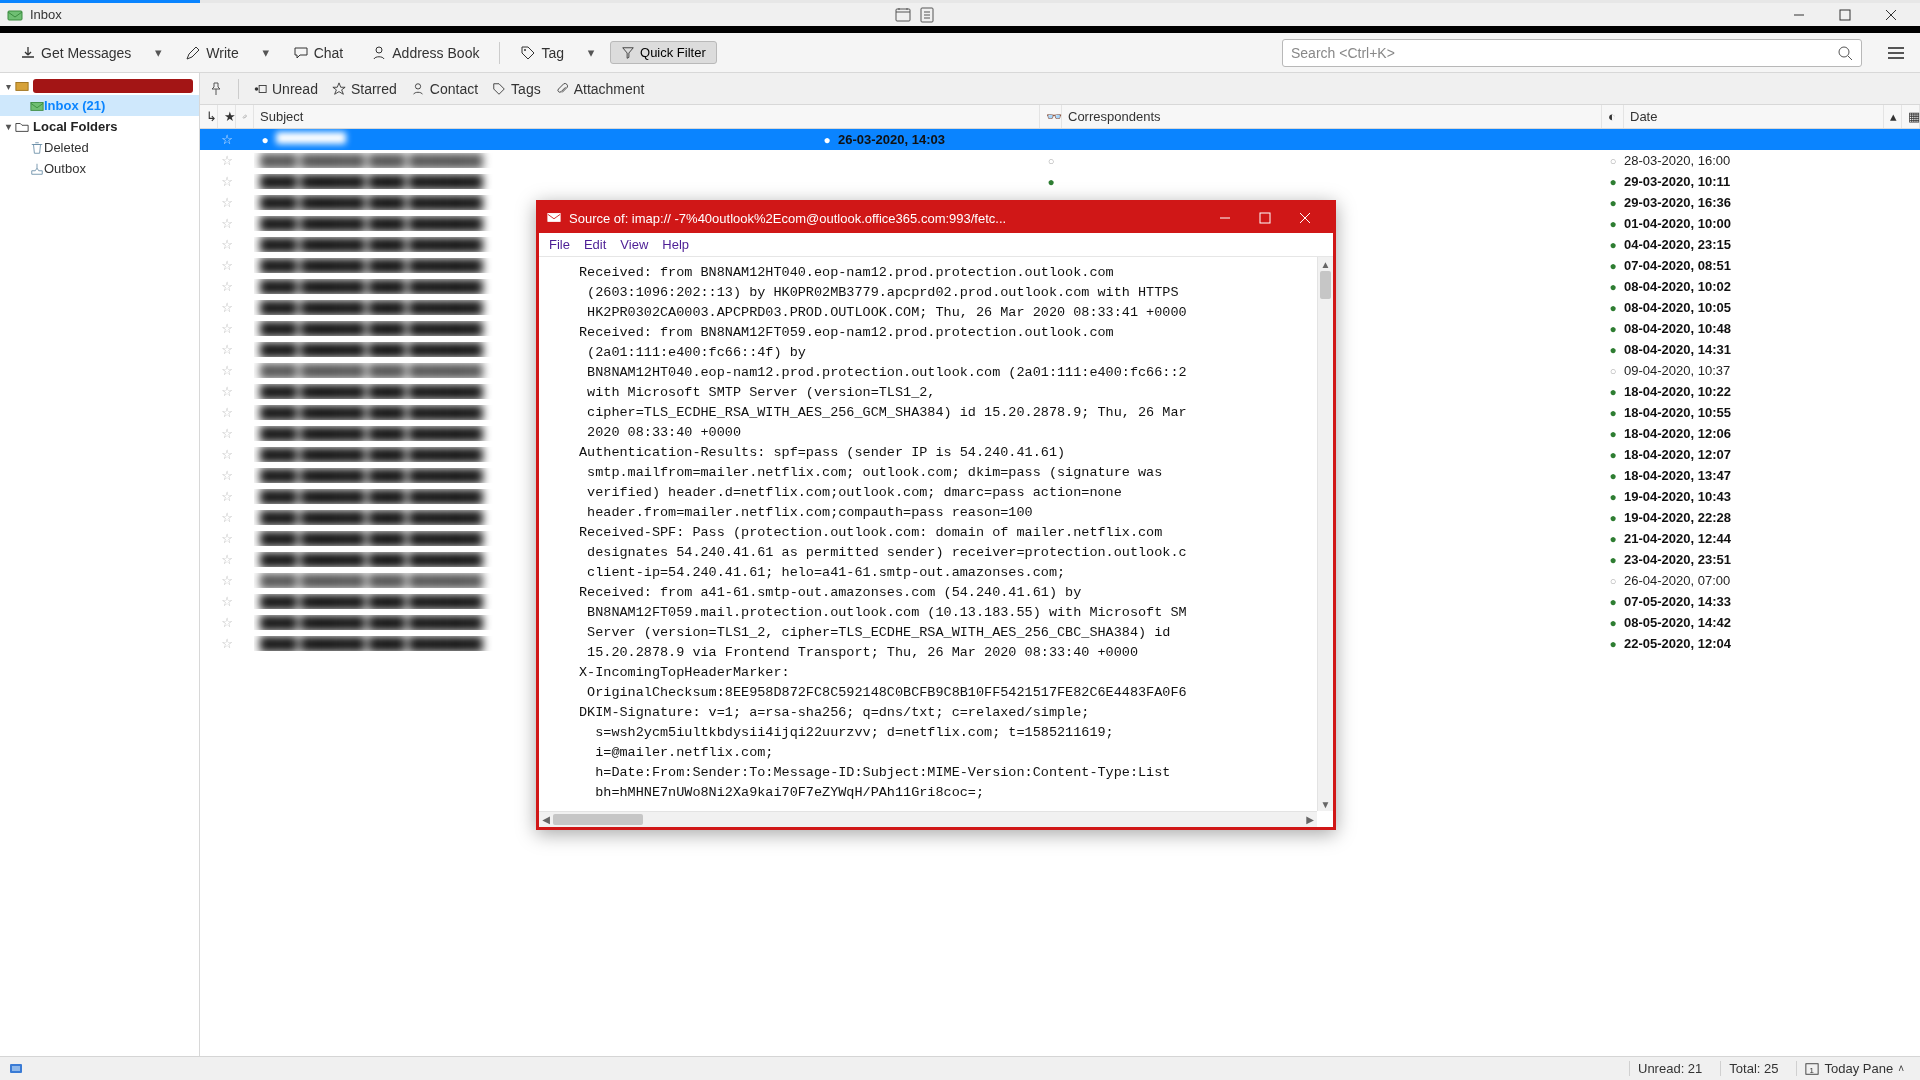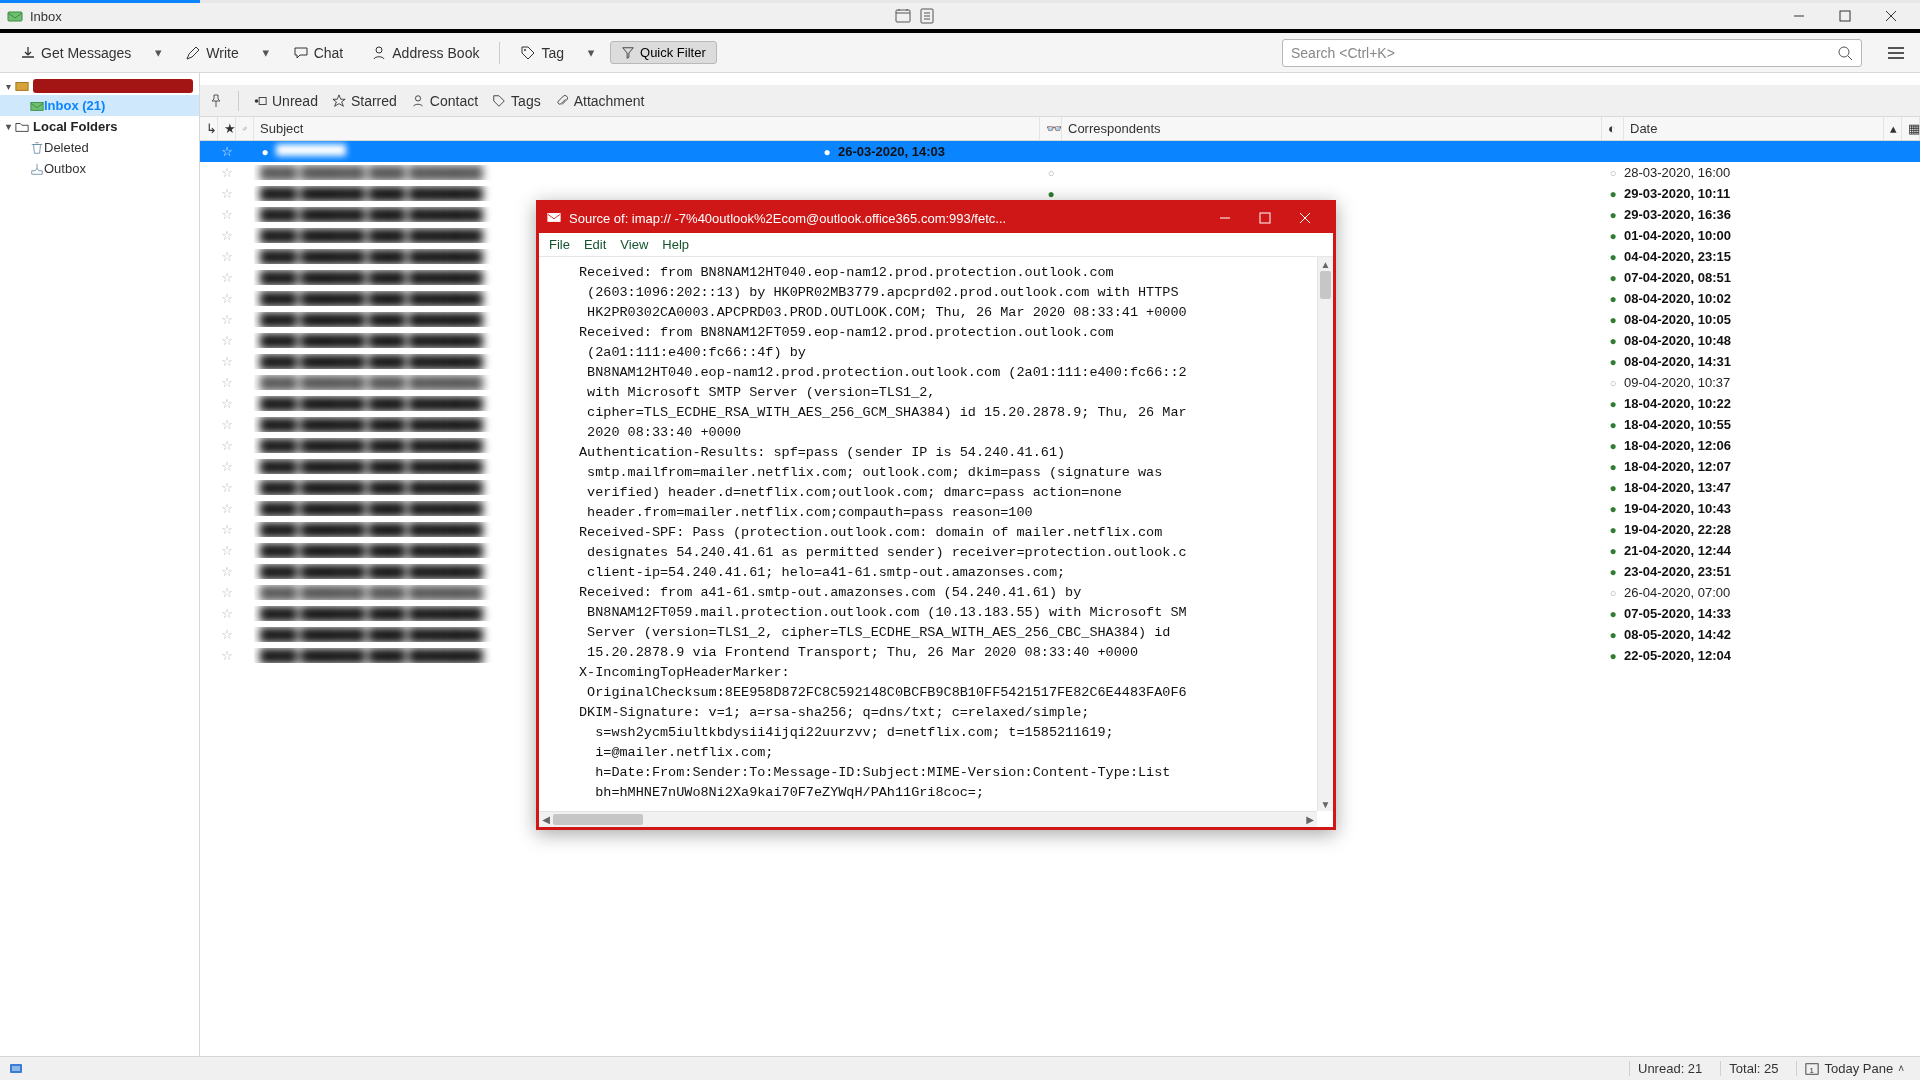--- a/index.html
+++ b/index.html
@@ -1,19 +1,19 @@
 <!DOCTYPE html>
 <html><head>
 <meta charset="utf-8">
 <style>
 * { margin: 0; padding: 0; box-sizing: border-box; font-family: "Segoe UI", Tahoma, sans-serif; }
 body { width: 1920px; height: 1080px; background: #fff; overflow: hidden; position: relative; font-size: 13px; }
 
 
-.titlebar { height: 30px; background: #f0f0f0; display: flex; align-items: center; padding: 0 6px; border-bottom: 4px solid #000000; }
+.titlebar { height: 30px; background: #f0f0f0; display: flex; align-items: center; padding: 0 6px; border-bottom: 7px solid #000000; }
 .titlebar .app-icon { width: 18px; height: 18px; margin-right: 6px; display: inline-flex; align-items: center; justify-content: center; }
 .titlebar .title-text { font-size: 13px; color: #333; }
 .titlebar .win-controls { margin-left: auto; display: flex; gap: 0; }
 .titlebar .win-btn { width: 46px; height: 30px; display: flex; align-items: center; justify-content: center; color: #555; }
 .titlebar .extra-icons { margin-left: auto; display: flex; gap: 8px; align-items: center; margin-right: 8px; color: #555; }
 
 
 .tab-strip { height: 3px; background: #e7e7e7; }
 .tab-strip .active { width: 200px; height: 3px; background: #0a84ff; }
 
@@ -32,21 +32,21 @@
 
 .sidebar { width: 200px; background: #fff; border-right: 1px solid #d8d8d8; padding-top: 4px; }
 .sidebar .acct { display: flex; align-items: center; gap: 4px; padding: 2px 6px; }
 .sidebar .acct .redact { width: 160px; height: 14px; background: #a31515; border-radius: 3px; }
 .sidebar .item { display: flex; align-items: center; padding: 3px 6px 3px 30px; color: #333; cursor: pointer; }
 .sidebar .item.selected { background: #cfe8fc; color: #0a84ff; font-weight: 600; }
 .sidebar .folder-head { display: flex; align-items: center; gap: 4px; padding: 3px 6px; font-weight: 600; color: #222; }
 .chev { font-size: 10px; color: #555; }
 
 
-.filterbar { height: 32px; background: #f0f0f0; border-bottom: 1px solid #d8d8d8; display: flex; align-items: center; padding: 0 8px; gap: 14px; margin-top: 12px; }
+.filterbar { height: 32px; background: #f0f0f0; border-bottom: 1px solid #d8d8d8; display: flex; align-items: center; padding: 0 8px; gap: 14px; }
 .filter-item { display: flex; align-items: center; gap: 5px; color: #333; font-size: 14px; cursor: pointer; }
 .pin-icon { width: 16px; height: 16px; color: #555; }
 .msg-filter-box { margin-left: auto; width: 580px; height: 26px; border: 1px solid #c6c6c6; border-radius: 3px; background: #fff; display: flex; align-items: center; padding: 0 8px; color: #888; font-size: 13px; }
 
 
 .col-headers { height: 24px; background: #f7f7f7; border-bottom: 1px solid #d8d8d8; display: flex; align-items: center; font-size: 13px; color: #333; }
 .col-headers > div { border-right: 1px solid #e4e4e4; height: 100%; display: flex; align-items: center; padding: 0 6px; }
 .col-thread { width: 18px; }
 .col-star { width: 18px; }
 .col-attach { width: 18px; }
@@ -86,21 +86,21 @@
 .statusbar { position: absolute; bottom: 0; left: 0; right: 0; height: 24px; background: #f0f0f0; border-top: 1px solid #d5d5d5; display: flex; align-items: center; padding: 0 8px; font-size: 13px; color: #333; }
 .statusbar .sb-right { margin-left: auto; display: flex; align-items: center; gap: 10px; }
 .statusbar .sb-cell { border-left: 1px solid #d0d0d0; padding: 0 8px; }
 
 
 .src-window { position: absolute; left: 536px; top: 200px; width: 800px; height: 630px; background: #fff; box-shadow: 0 4px 18px rgba(0,0,0,.35); border: 3px solid #d01717; }
 .src-titlebar { height: 30px; background: #d01717; color: #fff; display: flex; align-items: center; padding: 0 8px; font-size: 13px; }
 .src-titlebar .app-icon { width: 16px; height: 16px; margin-right: 6px; display: inline-flex; }
 .src-titlebar .spacer { flex: 1; }
 .src-titlebar .wbtn { width: 40px; height: 30px; display: flex; align-items: center; justify-content: center; color: #fff; }
-.src-menubar { height: 24px; background: #fff; border-bottom: 1px solid #e6e6e6; display: flex; align-items: center; gap: 14px; padding: 0 10px; font-size: 13px; color: #14532d; }
+.src-menubar { height: 24px; background: #fff; border-bottom: 1px solid #e6e6e6; display: flex; align-items: center; gap: 14px; padding: 0 10px; font-size: 13px; color: #4c1d95; }
 .src-menubar span { cursor: pointer; }
 .src-body { position: relative; height: calc(100% - 30px - 24px); }
 .src-body pre { font-family: Consolas, "Courier New", monospace; font-size: 13.5px; line-height: 20px; padding: 6px 8px 6px 40px; color: #111; white-space: pre; overflow: hidden; height: calc(100% - 16px); }
 .src-body .vscroll { position: absolute; right: 0; top: 0; bottom: 16px; width: 16px; background: #f1f1f1; border-left: 1px solid #e3e3e3; }
 .src-body .vscroll .thumb { position: absolute; top: 14px; left: 2px; right: 2px; height: 28px; background: #c6c6c6; border-radius: 2px; }
 .src-body .vscroll .arrow { position: absolute; left: 0; right: 0; height: 14px; display: flex; align-items: center; justify-content: center; color: #666; font-size: 10px; }
 .src-body .hscroll { position: absolute; left: 0; right: 16px; bottom: 0; height: 16px; background: #f1f1f1; border-top: 1px solid #e3e3e3; }
 .src-body .hscroll .thumb { position: absolute; left: 14px; top: 2px; bottom: 2px; width: 90px; background: #c6c6c6; border-radius: 2px; }
 .src-body .hscroll .arrow { position: absolute; top: 0; bottom: 0; width: 14px; display: flex; align-items: center; justify-content: center; color: #666; font-size: 10px; }
 

